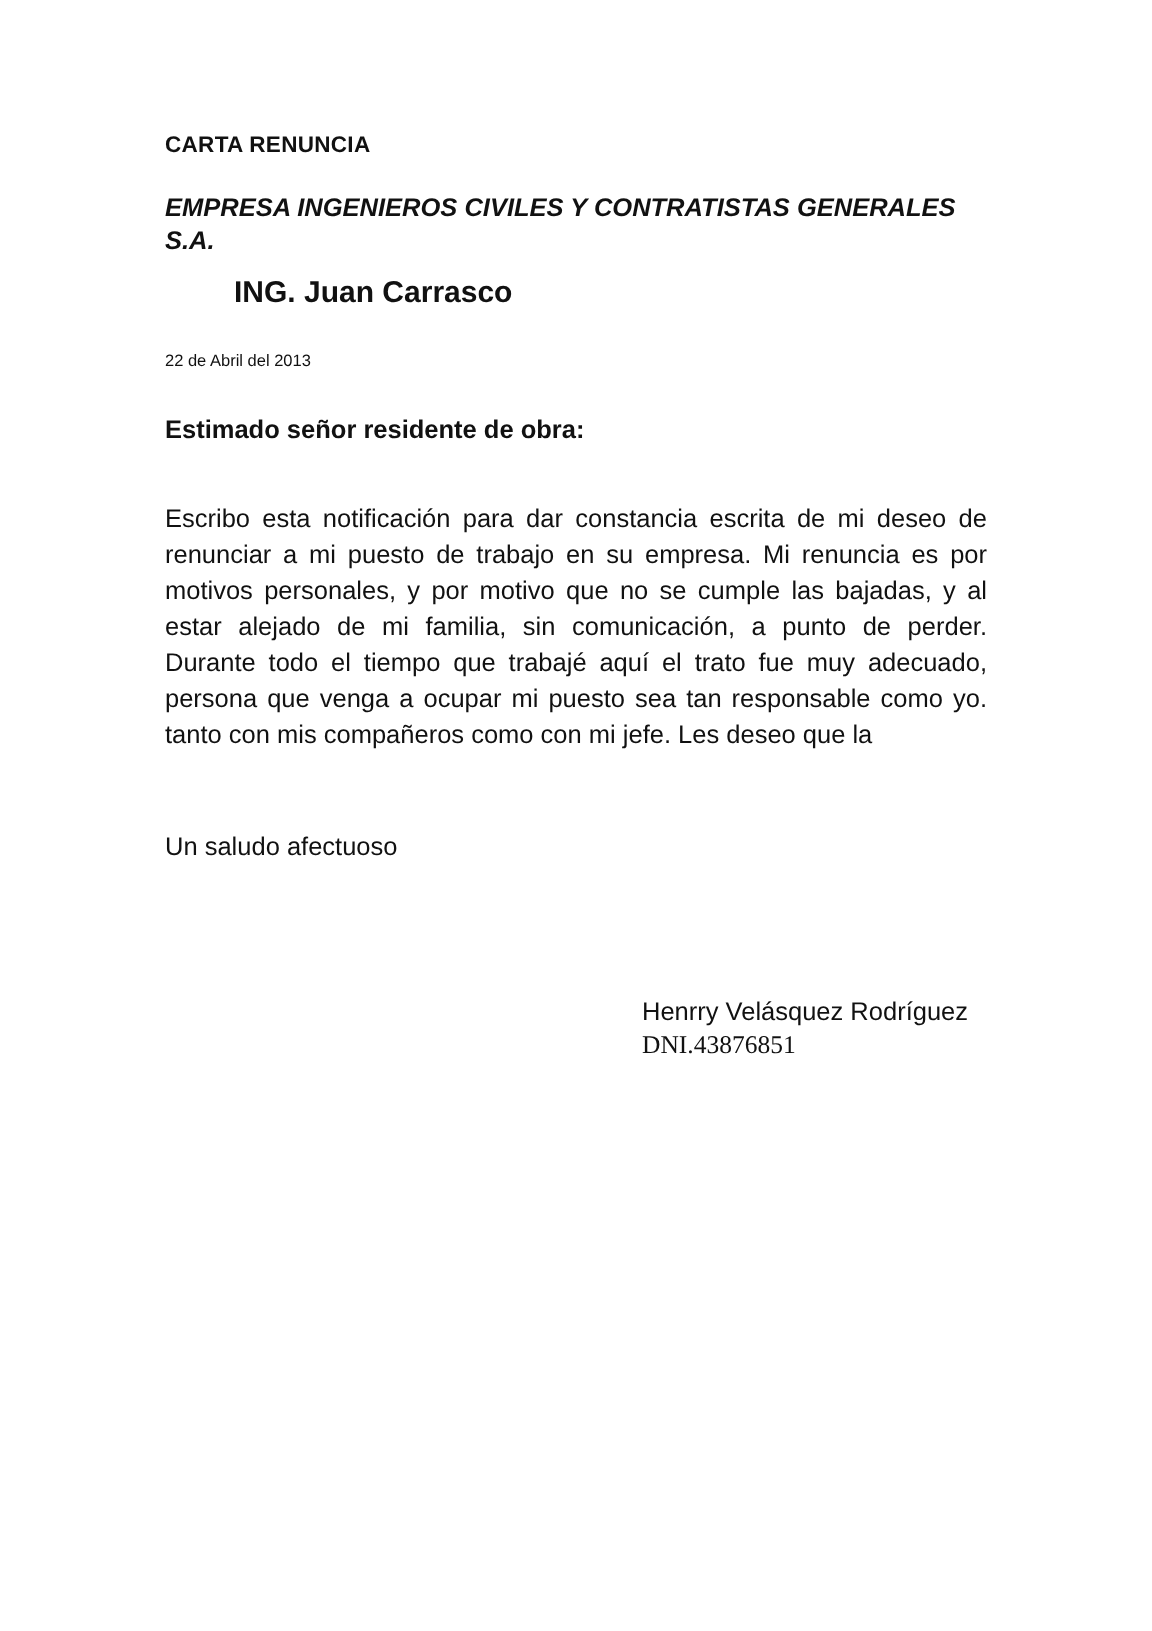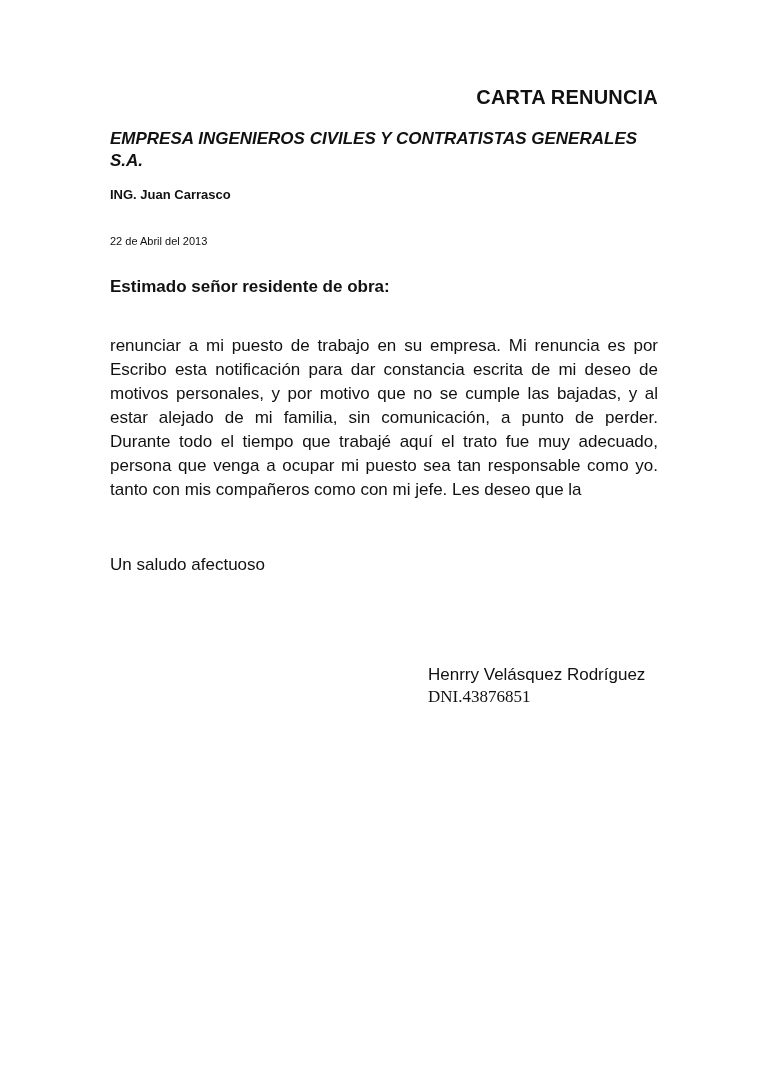--- a/index.html
+++ b/index.html
@@ -11,38 +11,39 @@
     color: #111111;
     overflow: hidden;
   }
   .page {
     width: 768px;
     height: 1087px;
     padding: 86px 110px 0 110px;
     background: #ffffff;
   }
   .title {
-    font-size: 20px;
+    font-size: 15px;
     line-height: 22px;
     font-weight: bold;
-    text-align: right;
+    text-align: left;
     letter-spacing: 0.2px;
   }
   .company {
     margin-top: 20px;
     font-size: 17px;
     line-height: 22px;
     font-weight: bold;
     font-style: italic;
   }
   .recipient {
     margin-top: 12px;
-    font-size: 13px;
+    font-size: 20px;
     line-height: 22px;
     font-weight: bold;
+    margin-left: 46px;
   }
   .date {
     margin-top: 24px;
     font-size: 11px;
     line-height: 22px;
   }
   .salutation {
     margin-top: 24px;
     font-size: 17px;
     line-height: 22px;
@@ -94,22 +95,22 @@
 
   <div class="company">EMPRESA INGENIEROS CIVILES Y CONTRATISTAS GENERALES S.A.</div>
 
   <div class="recipient">ING. Juan Carrasco</div>
 
   <div class="date">22 de Abril del 2013</div>
 
   <div class="salutation">Estimado señor residente de obra:</div>
 
   <div class="body-paragraph">
+      <div class="para-line">Escribo esta notificación para dar constancia escrita de mi deseo de</div>
       <div class="para-line">renunciar a mi puesto de trabajo en su empresa. Mi renuncia es por</div>
-      <div class="para-line">Escribo esta notificación para dar constancia escrita de mi deseo de</div>
       <div class="para-line">motivos personales, y por motivo que no se cumple las bajadas, y al</div>
       <div class="para-line">estar alejado de mi familia, sin comunicación, a punto de perder.</div>
       <div class="para-line">Durante todo el tiempo que trabajé aquí el trato fue muy adecuado,</div>
       <div class="para-line">persona que venga a ocupar mi puesto sea tan responsable como yo.</div>
       <div class="para-line">tanto con mis compañeros como con mi jefe. Les deseo que la</div>
     </div>
 
   <div class="closing">Un saludo afectuoso</div>
 
   <div class="signature-block">

